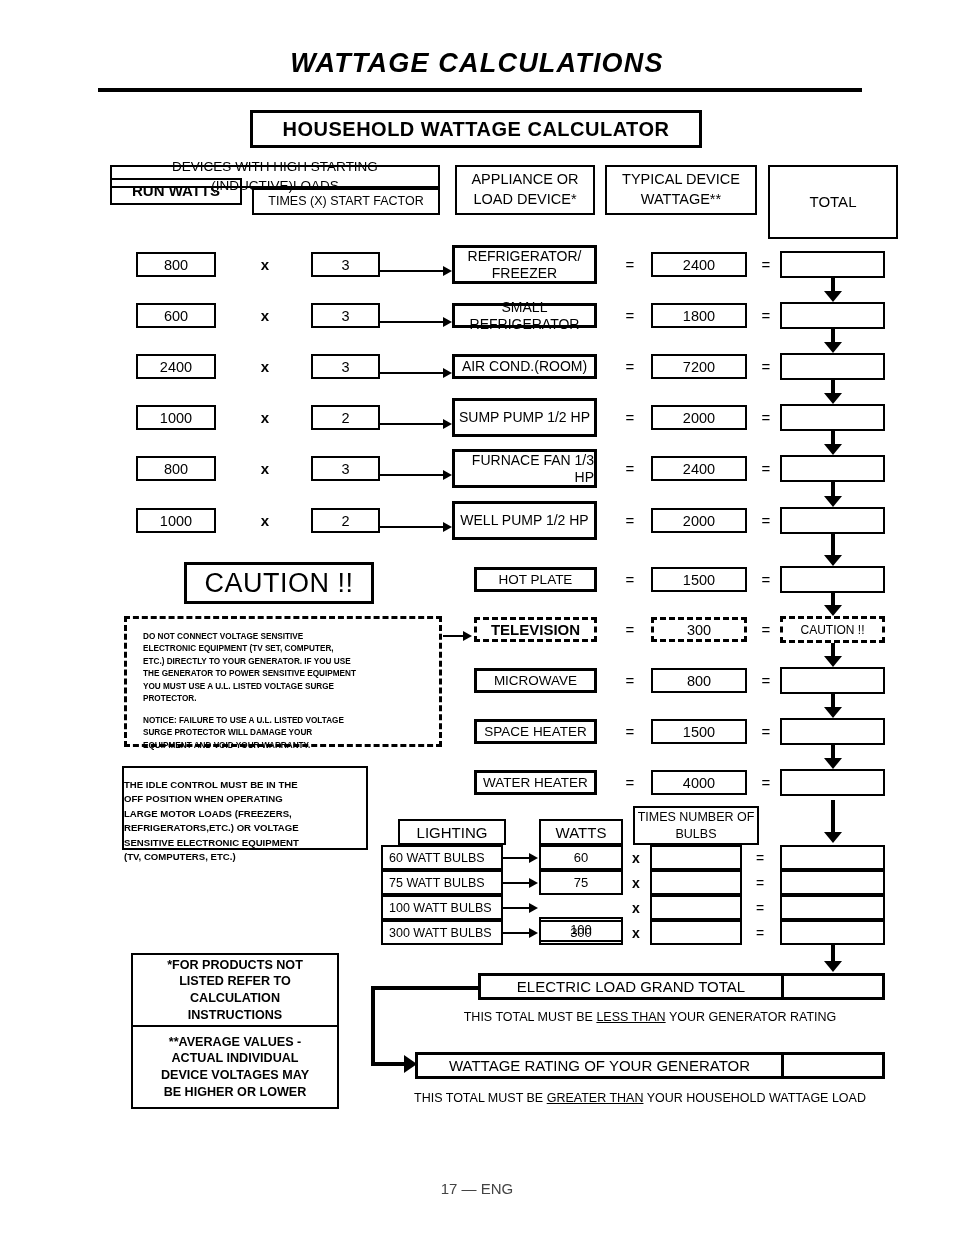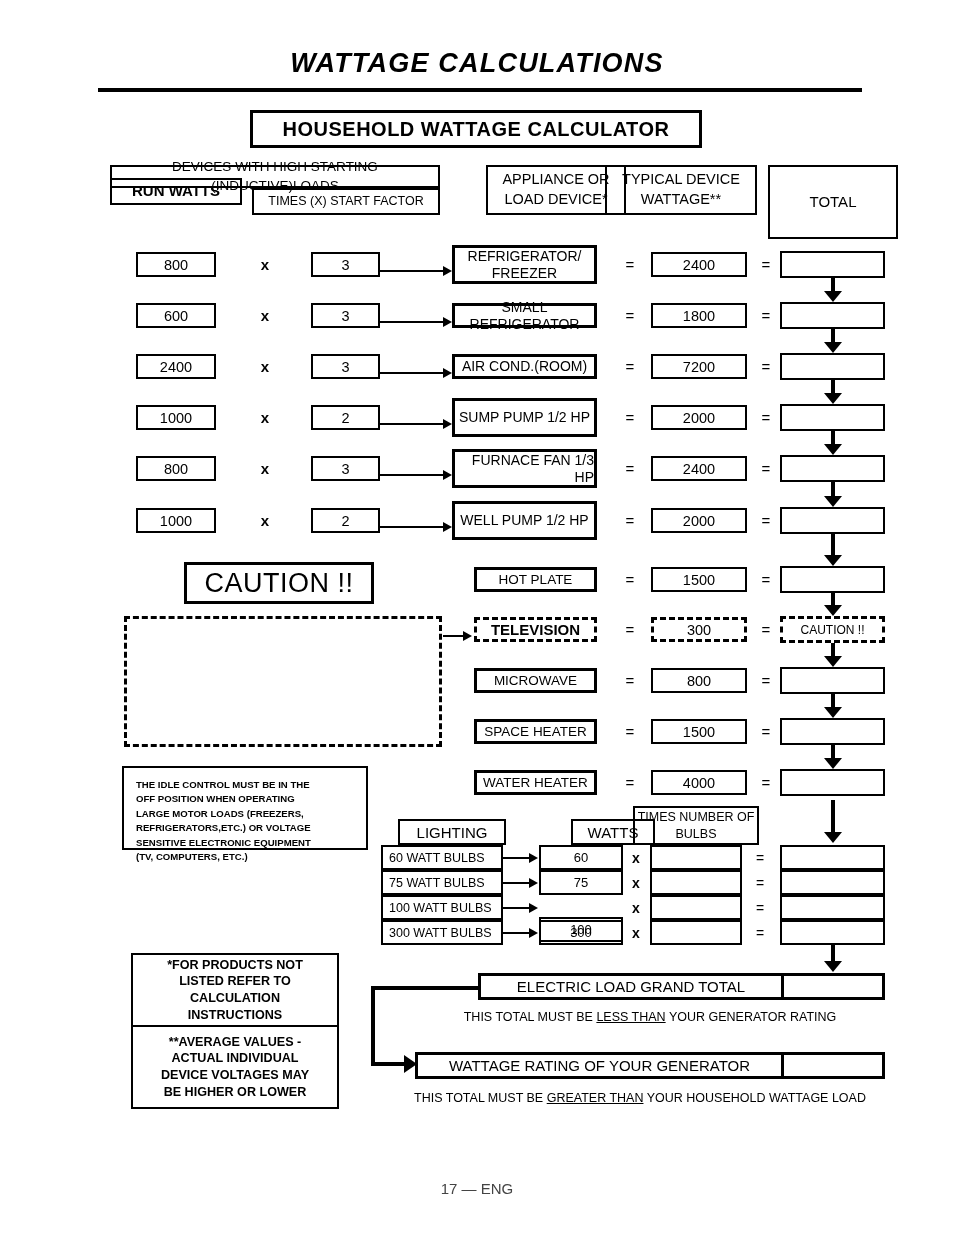--- a/index.html
+++ b/index.html
@@ -43,21 +43,21 @@
   .hdr {
     border: 2px solid #000;
     display: flex; align-items: center; justify-content: center;
     text-align: center;
     font-size: 14.5px;
     line-height: 1.35;
   }
   #hdr-inductive { left: 110px; top: 165px; width: 330px; height: 23px; font-size: 13.5px; }
   #hdr-runwatts  { left: 110px; top: 178px; width: 132px; height: 27px; font-size: 15px; font-weight: bold; }
   #hdr-startfactor { left: 252px; top: 188px; width: 188px; height: 27px; font-size: 12.5px; }
-  #hdr-appliance { left: 455px; top: 165px; width: 140px; height: 50px; font-size: 14.5px; margin-left: 31px; }
+  #hdr-appliance { left: 455px; top: 165px; width: 140px; height: 50px; font-size: 14.5px; }
   #hdr-typical   { left: 605px; top: 165px; width: 152px; height: 50px; font-size: 14.5px; }
   #hdr-total     { left: 768px; top: 165px; width: 130px; height: 74px; font-size: 15px; }
 
   
   .cell {
     border: 2px solid #000;
     display: flex; align-items: center; justify-content: center;
     font-size: 14.5px;
     background: #fff;
   }
@@ -108,38 +108,37 @@
     padding: 12px 14px 0 16px;
     font-size: 8.2px;
     font-weight: bold;
     line-height: 1.52;
   }
   #caution-body p { margin: 0 0 9px 0; white-space: pre-line; }
 
   #idle-box {
     left: 122px; top: 766px; width: 246px; height: 84px;
     border: 2px solid #000;
-    padding: 10px 12px;
+    padding: 10px 0;
     font-size: 9.6px; font-weight: bold; line-height: 1.5;
     white-space: pre-line;
   }
 
   
   #lt-hdr-lighting {
     left: 398px; top: 819px; width: 108px; height: 26px;
     border: 2px solid #000;
     display: flex; align-items: center; justify-content: center;
     font-size: 15px;
   }
   #lt-hdr-watts {
     left: 539px; top: 819px; width: 84px; height: 26px;
     border: 2px solid #000;
     display: flex; align-items: center; justify-content: center;
     font-size: 15px;
-    margin-left: 32px;
   }
   #lt-hdr-bulbs {
     left: 633px; top: 806px; width: 126px; height: 39px;
     border: 2px solid #000;
     display: flex; align-items: center; justify-content: center;
     text-align: center; font-size: 12.5px; line-height: 1.3;
   }
   .lt-name {
     left: 381px; width: 122px; height: 25px;
     border: 2px solid #000;
@@ -355,20 +354,29 @@
     <div class="abs vline" style="top: 694px; height: 14px;"></div>
     <div class="abs vhead" style="top: 707px;"></div>
     <div class="abs cell totbox" style="top: 718px; font-size: 14.5px;"></div>
     <div class="abs vline" style="top: 745px; height: 14px;"></div>
     <div class="abs vhead" style="top: 758px;"></div>
     <div class="abs cell totbox" style="top: 769px; font-size: 14.5px;"></div>
   </div>
 
 <div class="abs" id="caution-head">CAUTION !!</div>
 <div class="abs" id="caution-body">
+  <p>DO NOT CONNECT VOLTAGE SENSITIVE
+ELECTRONIC EQUIPMENT (TV SET, COMPUTER,
+ETC.) DIRECTLY TO YOUR GENERATOR. IF YOU USE
+THE GENERATOR TO POWER SENSITIVE EQUIPMENT
+YOU MUST USE A U.L. LISTED VOLTAGE SURGE
+PROTECTOR.</p>
+  <p>NOTICE:  FAILURE TO USE A U.L. LISTED VOLTAGE
+SURGE PROTECTOR WILL DAMAGE YOUR
+EQUIPMENT AND VOID YOUR WARRANTY.</p>
 </div>
 
 <div class="abs" id="idle-box">THE IDLE CONTROL MUST BE IN THE
 OFF POSITION WHEN OPERATING
 LARGE MOTOR LOADS (FREEZERS,
 REFRIGERATORS,ETC.) OR VOLTAGE
 SENSITIVE ELECTRONIC EQUIPMENT
 (TV, COMPUTERS, ETC.)</div>
 
 <div class="abs" id="lt-hdr-lighting">LIGHTING</div>

